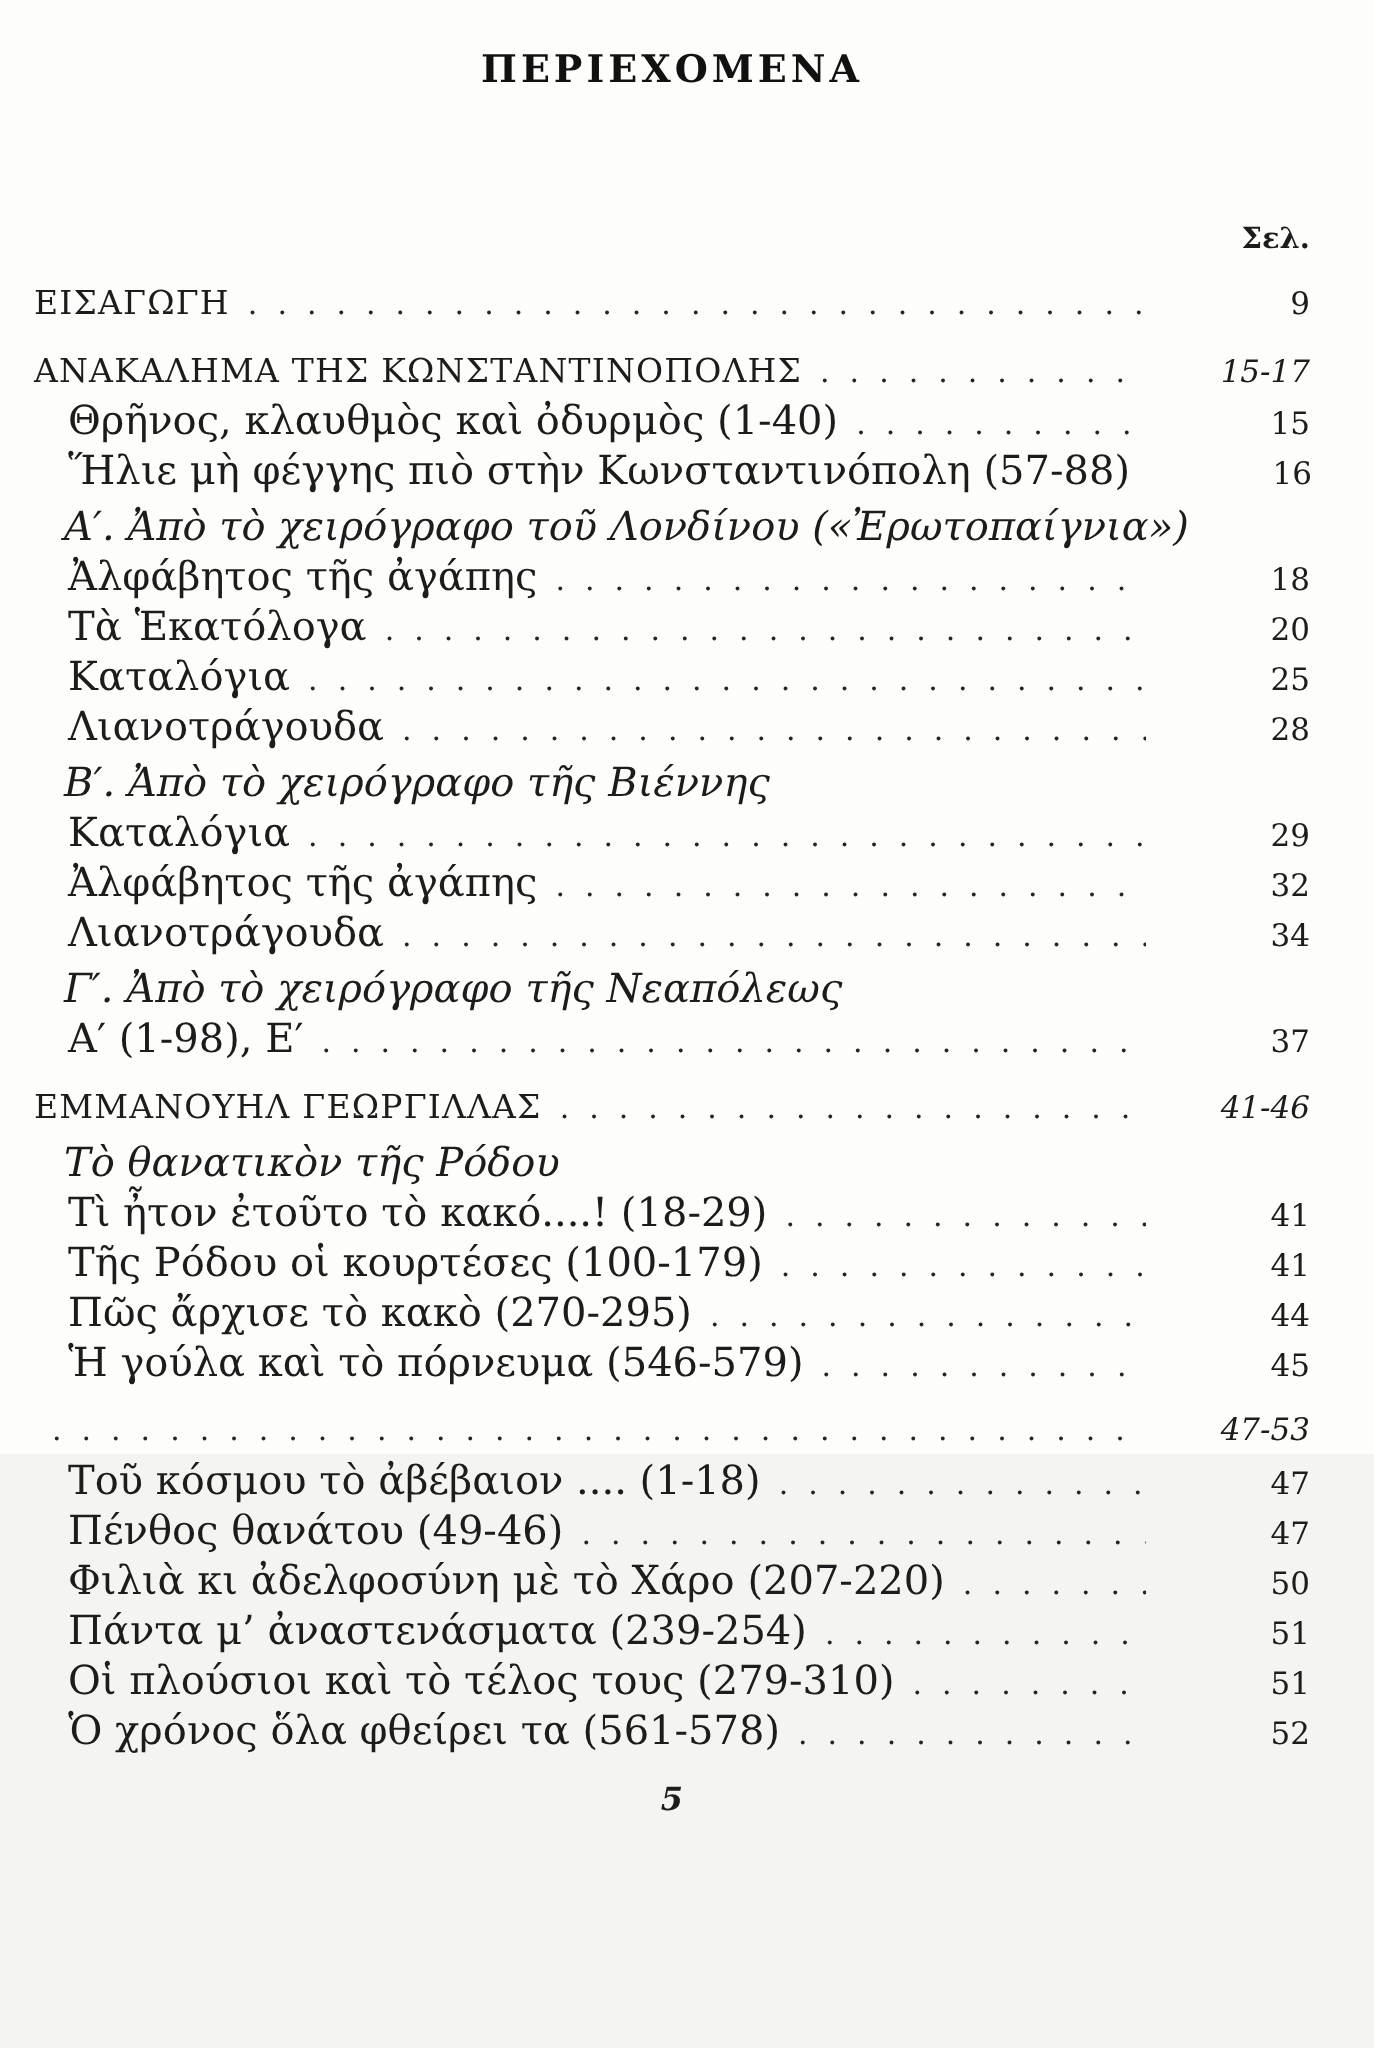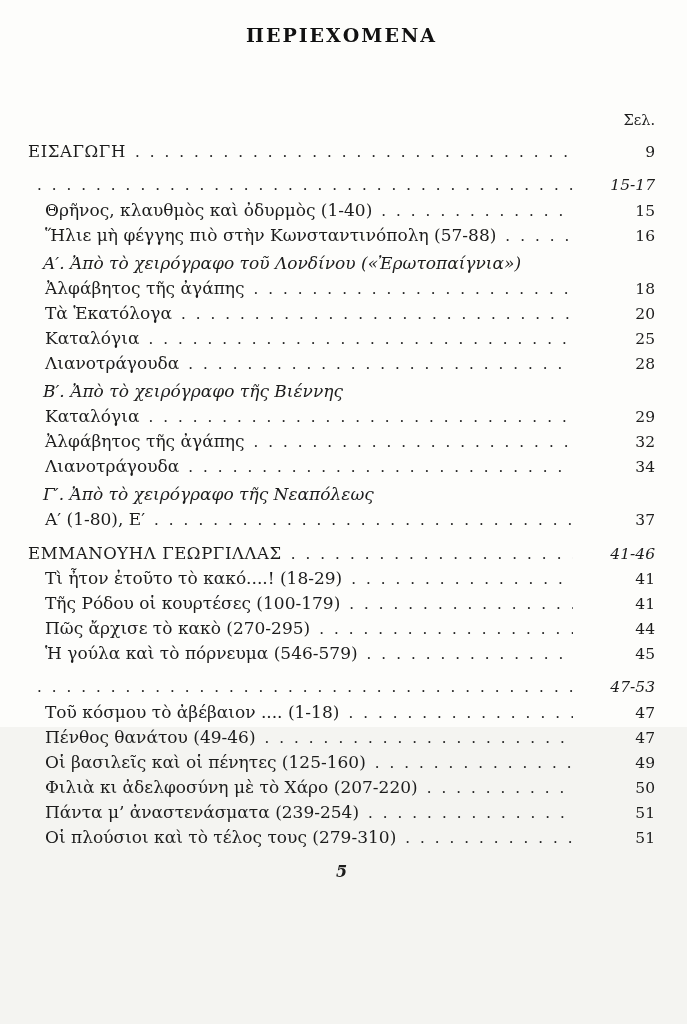--- a/index.html
+++ b/index.html
@@ -7,46 +7,47 @@
     width: 687px; height: 1024px;
     background: #f4f4f1;
     font-family: "DejaVu Serif", serif;
     color: #1c1c1c;
     overflow: hidden;
   }
   .sheet {
     width: 687px; height: 727px;
     box-sizing: border-box;
     background: #fdfdfb;
-    padding: 16px 32px 0 28px;
+    padding: 16px 32px 0 17px;
   }
   .doc-title {
     text-align: center;
     font-weight: bold;
     font-size: 19px;
     letter-spacing: 2px;
     color: #111;
     margin-top: 6px;
     line-height: 26px;
   }
   .col-header {
     text-align: right;
     font-size: 14.5px;
     margin-top: 62px;
     line-height: 20px;
+    font-weight: bold;
   }
   .toc { margin-top: 0; }
   .row {
     display: flex;
     align-items: baseline;
     height: 25px;
     line-height: 25px;
     white-space: nowrap;
   }
-  .row .t { flex: none; font-size: 17px; }
+  .row .t { flex: none; font-size: 20px; }
   .row .leader {
     flex: 1 1 auto;
     overflow: hidden;
     white-space: nowrap;
     margin: 0 4px 0 9px;
     font-size: 15px;
   }
   .leader::after {
     content: "..................................................................";
     letter-spacing: 10px;
@@ -81,20 +82,21 @@
   <div class="doc-title">ΠΕΡΙΕΧΟΜΕΝΑ</div>
   <div class="col-header">Σελ.</div>
 
   <div class="toc">
       <div class="row lv-section">
     <span class="t">ΕΙΣΑΓΩΓΗ</span>
     <span class="leader"></span>
     <span class="p">9</span>
   </div>
       <div class="row lv-section">
+    <span class="t">ΑΝΑΚΑΛΗΜΑ ΤΗΣ ΚΩΝΣΤΑΝΤΙΝΟΠΟΛΗΣ</span>
     <span class="leader"></span>
     <span class="p it">15-17</span>
   </div>
       <div class="row lv-item">
     <span class="t">Θρῆνος, κλαυθμὸς καὶ ὀδυρμὸς (1-40)</span>
     <span class="leader"></span>
     <span class="p">15</span>
   </div>
       <div class="row lv-item">
     <span class="t">Ἥλιε μὴ φέγγης πιὸ στὴν Κωνσταντινόπολη (57-88)</span>
@@ -145,29 +147,34 @@
     <span class="t">Λιανοτράγουδα</span>
     <span class="leader"></span>
     <span class="p">34</span>
   </div>
       <div class="row lv-subhead no-dots">
     <span class="t">Γ′. Ἀπὸ τὸ χειρόγραφο τῆς Νεαπόλεως</span>
     <span class="leader"></span>
     <span class="p"></span>
   </div>
       <div class="row lv-item">
-    <span class="t">Α′ (1-80), Ε′</span>
+    <span class="t">Α′ (1-98), Ε′</span>
     <span class="leader"></span>
     <span class="p">37</span>
   </div>
       <div class="row lv-section">
     <span class="t">ΕΜΜΑΝΟΥΗΛ ΓΕΩΡΓΙΛΛΑΣ</span>
     <span class="leader"></span>
     <span class="p it">41-46</span>
   </div>
+      <div class="row lv-subhead no-dots">
+    <span class="t">Τὸ θανατικὸν τῆς Ρόδου</span>
+    <span class="leader"></span>
+    <span class="p"></span>
+  </div>
       <div class="row lv-item">
     <span class="t">Τὶ ἦτον ἐτοῦτο τὸ κακό....! (18-29)</span>
     <span class="leader"></span>
     <span class="p">41</span>
   </div>
       <div class="row lv-item">
     <span class="t">Τῆς Ρόδου οἱ κουρτέσες (100-179)</span>
     <span class="leader"></span>
     <span class="p">41</span>
   </div>
@@ -189,35 +196,35 @@
     <span class="t">Τοῦ κόσμου τὸ ἀβέβαιον .... (1-18)</span>
     <span class="leader"></span>
     <span class="p">47</span>
   </div>
       <div class="row lv-item">
     <span class="t">Πένθος θανάτου (49-46)</span>
     <span class="leader"></span>
     <span class="p">47</span>
   </div>
       <div class="row lv-item">
-    <span class="t">Οἱ βασιλεῖς καὶ οἱ πένητες (125-160)</span>
-    <span class="leader"></span>
-    <span class="p">49</span>
-  </div>
-      <div class="row lv-item">
     <span class="t">Φιλιὰ κι ἀδελφοσύνη μὲ τὸ Χάρο (207-220)</span>
     <span class="leader"></span>
     <span class="p">50</span>
   </div>
       <div class="row lv-item">
     <span class="t">Πάντα μ’ ἀναστενάσματα (239-254)</span>
     <span class="leader"></span>
     <span class="p">51</span>
   </div>
       <div class="row lv-item">
     <span class="t">Οἱ πλούσιοι καὶ τὸ τέλος τους (279-310)</span>
     <span class="leader"></span>
     <span class="p">51</span>
+  </div>
+      <div class="row lv-item">
+    <span class="t">Ὁ χρόνος ὅλα φθείρει τα (561-578)</span>
+    <span class="leader"></span>
+    <span class="p">52</span>
   </div>
     </div>
 
   <div class="footer-num">5</div>
 </div>
 
 </body></html>

